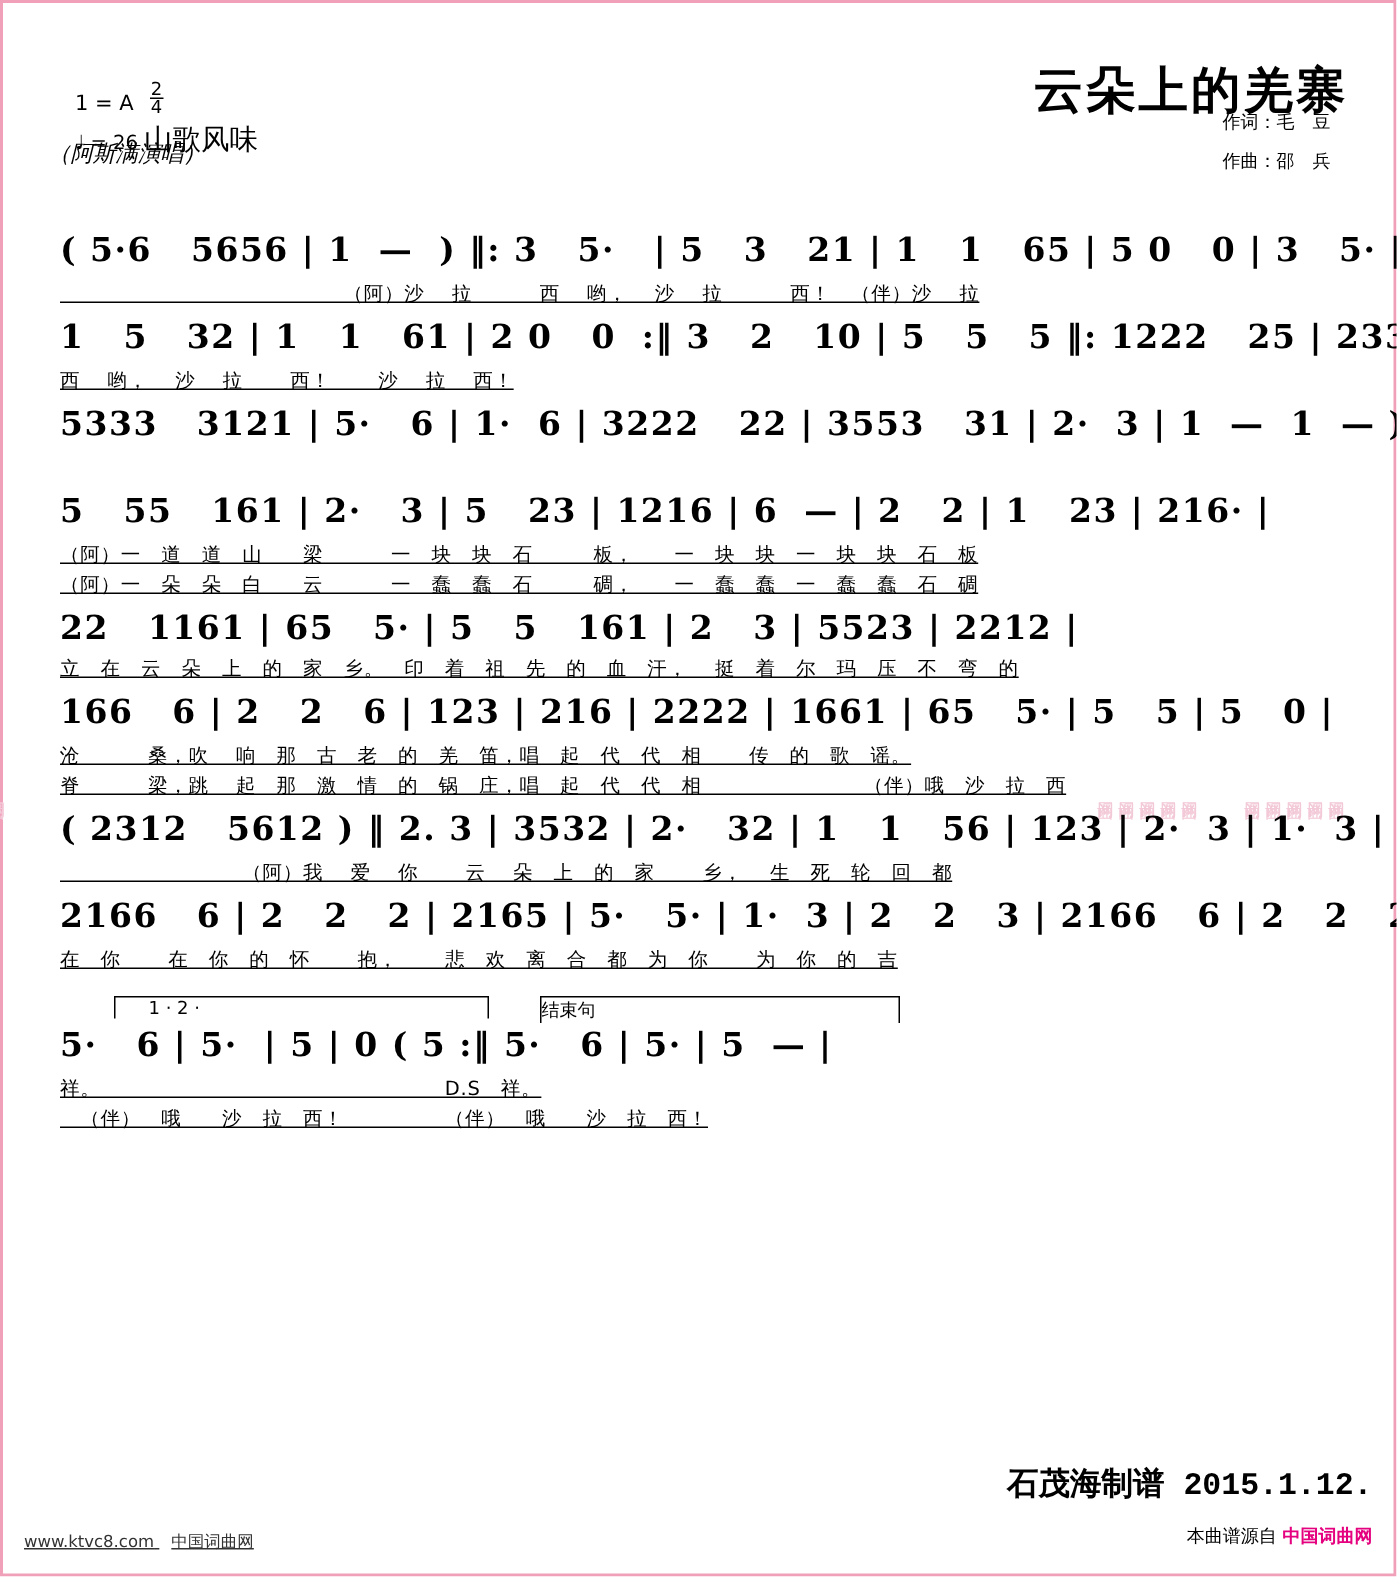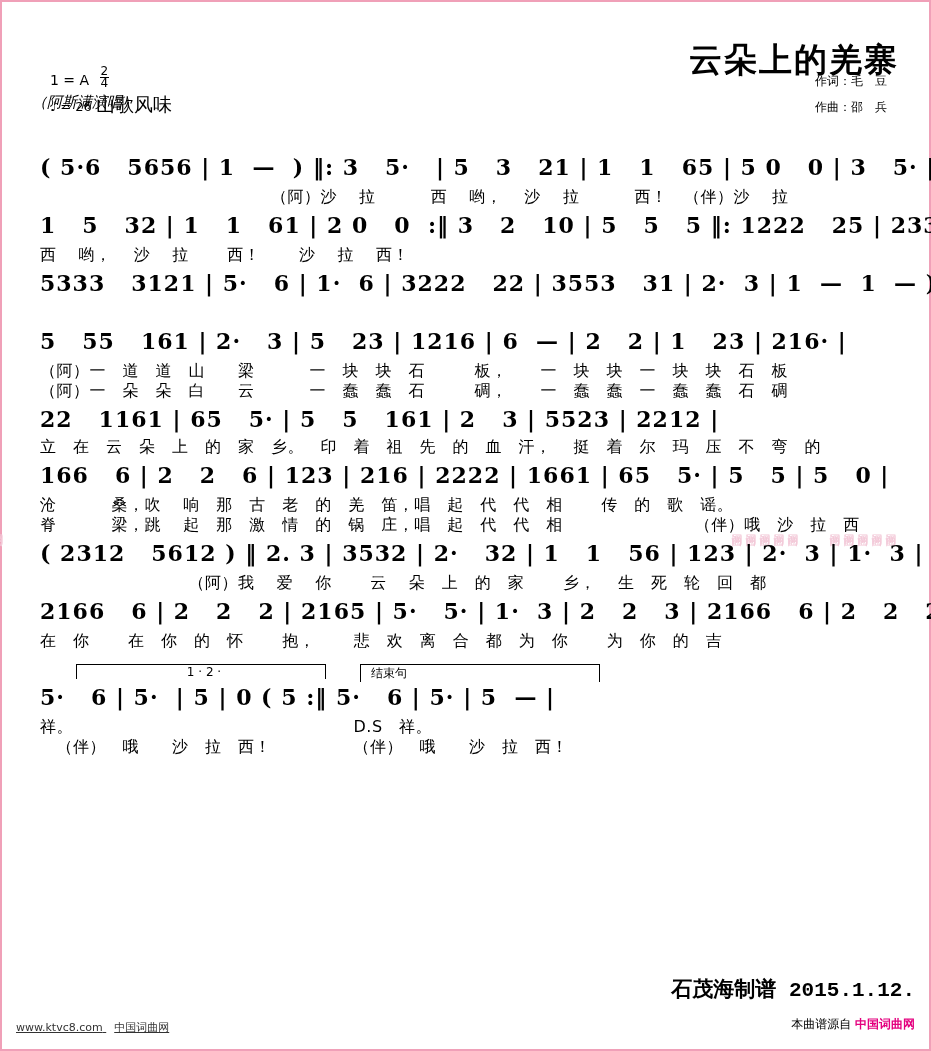--- a/index.html
+++ b/index.html
@@ -34,39 +34,40 @@
 
   .title{
     text-align:right;font-size:33px;font-weight:bold;
     margin-top:36px;letter-spacing:2px;
     font-family:Liberation Sans, sans-serif;
   }
   .subtitle{text-align:left;font-size:15px;margin-top:10px;font-style:italic;}
   .credits{position:absolute;right:12px;top:66px;font-size:12px;line-height:26px;text-align:left;}
 
   .meta{position:absolute;left:18px;top:52px;font-size:13px;line-height:18px;}
-  .meta .keyline{font-size:14px;margin-top:12px;}
+  .meta .keyline{font-size:14px;}
   .meta .tempo{margin-top:6px;font-size:13px;}
   .meta .style{font-size:19px;font-weight:normal;font-family:"DejaVu Serif","Liberation Serif",serif;}
 
   .score{position:absolute;left:8px;right:8px;top:150px;}
 
   .sysrow{position:relative;margin-bottom:2px;}
   .notes{
     font-family:"DejaVu Serif","Liberation Serif",serif;
     font-size:22px;font-weight:bold;
     letter-spacing:1px;
     white-space:pre;
     line-height:30px;
     height:34px;
   }
   .lyr{
-    font-size:16px;letter-spacing:0.5px;white-space:pre;
+    font-size:13px;letter-spacing:0.5px;white-space:pre;
     line-height:22px;height:22px;
     font-family:"DejaVu Sans","Liberation Sans",sans-serif;
+    text-decoration:underline;
   }
   .lyr.second{margin-top:-2px;}
 
   .footleft{position:absolute;left:14px;bottom:14px;font-size:11px;color:#333;text-decoration:underline;}
   .footleft .site{color:#333;}
   .footleft .cn{color:#333;margin-left:8px;}
   .footright{position:absolute;right:14px;bottom:46px;font-size:21px;font-weight:bold;font-family:Liberation Mono, monospace;}
   .footright .date{font-weight:bold;}
   .source{position:absolute;right:14px;bottom:16px;font-size:12px;}
   .source .red{color:#e4007f;font-weight:bold;}
@@ -150,22 +151,22 @@
         <div class="lyr">　　　　　　　　　（阿）我　 爱　 你　　 云　 朵　上　的　家　　 乡，　 生　死　轮　回　都</div>
       </div>
 
       <div class="sysrow">
         <div class="notes">2166   6 | 2   2   2 | 2165 | 5·   5· | 1·  3 | 2   2   3 | 2166   6 | 2   2   2 | 2165 |</div>
         <div class="lyr">在　你　　 在　你　的　怀　　 抱，　　 悲　欢　离　合　都　为　你　　 为　你　的　吉</div>
       </div>
 
       <div class="sysrow" style="margin-top:14px;">
         <div style="position:relative;height:16px;">
-          <span class="bracketlab" style="left:36px;top:-2px;border-top:1px solid #000;border-left:1px solid #000;border-right:1px solid #000;width:250px;box-sizing:border-box;padding-left:6px;text-align:center;">1 · 2 ·</span>
-          <span class="bracketlab" style="left:320px;top:-2px;border-top:1px solid #000;border-left:1px solid #000;border-right:1px solid #000;width:240px;box-sizing:border-box;padding-left:10px;">结束句</span>
+          <span class="bracketlab" style="left:36px;top:-2px;border-top:1px solid #000;border-left:1px solid #000;border-right:1px solid #000;width:250px;box-sizing:border-box;padding-left:22px;">1 · 2 ·</span>
+          <span class="bracketlab" style="left:320px;top:-2px;border-top:1px solid #000;border-left:1px solid #000;border-right:1px solid #000;width:240px;box-sizing:border-box;padding-left:0;">结束句</span>
         </div>
         <div class="notes">5·   6 | 5·  | 5 | 0 ( 5 :‖ 5·   6 | 5· | 5  — |</div>
         <div class="lyr">祥。　　　　　　　　　　　　　　　　　D.S　祥。</div>
         <div class="lyr second">　（伴）　哦　　沙　拉　西！　　　　　（伴）　哦　　沙　拉　西！</div>
       </div>
 
     </div>
 
   </div>
 

